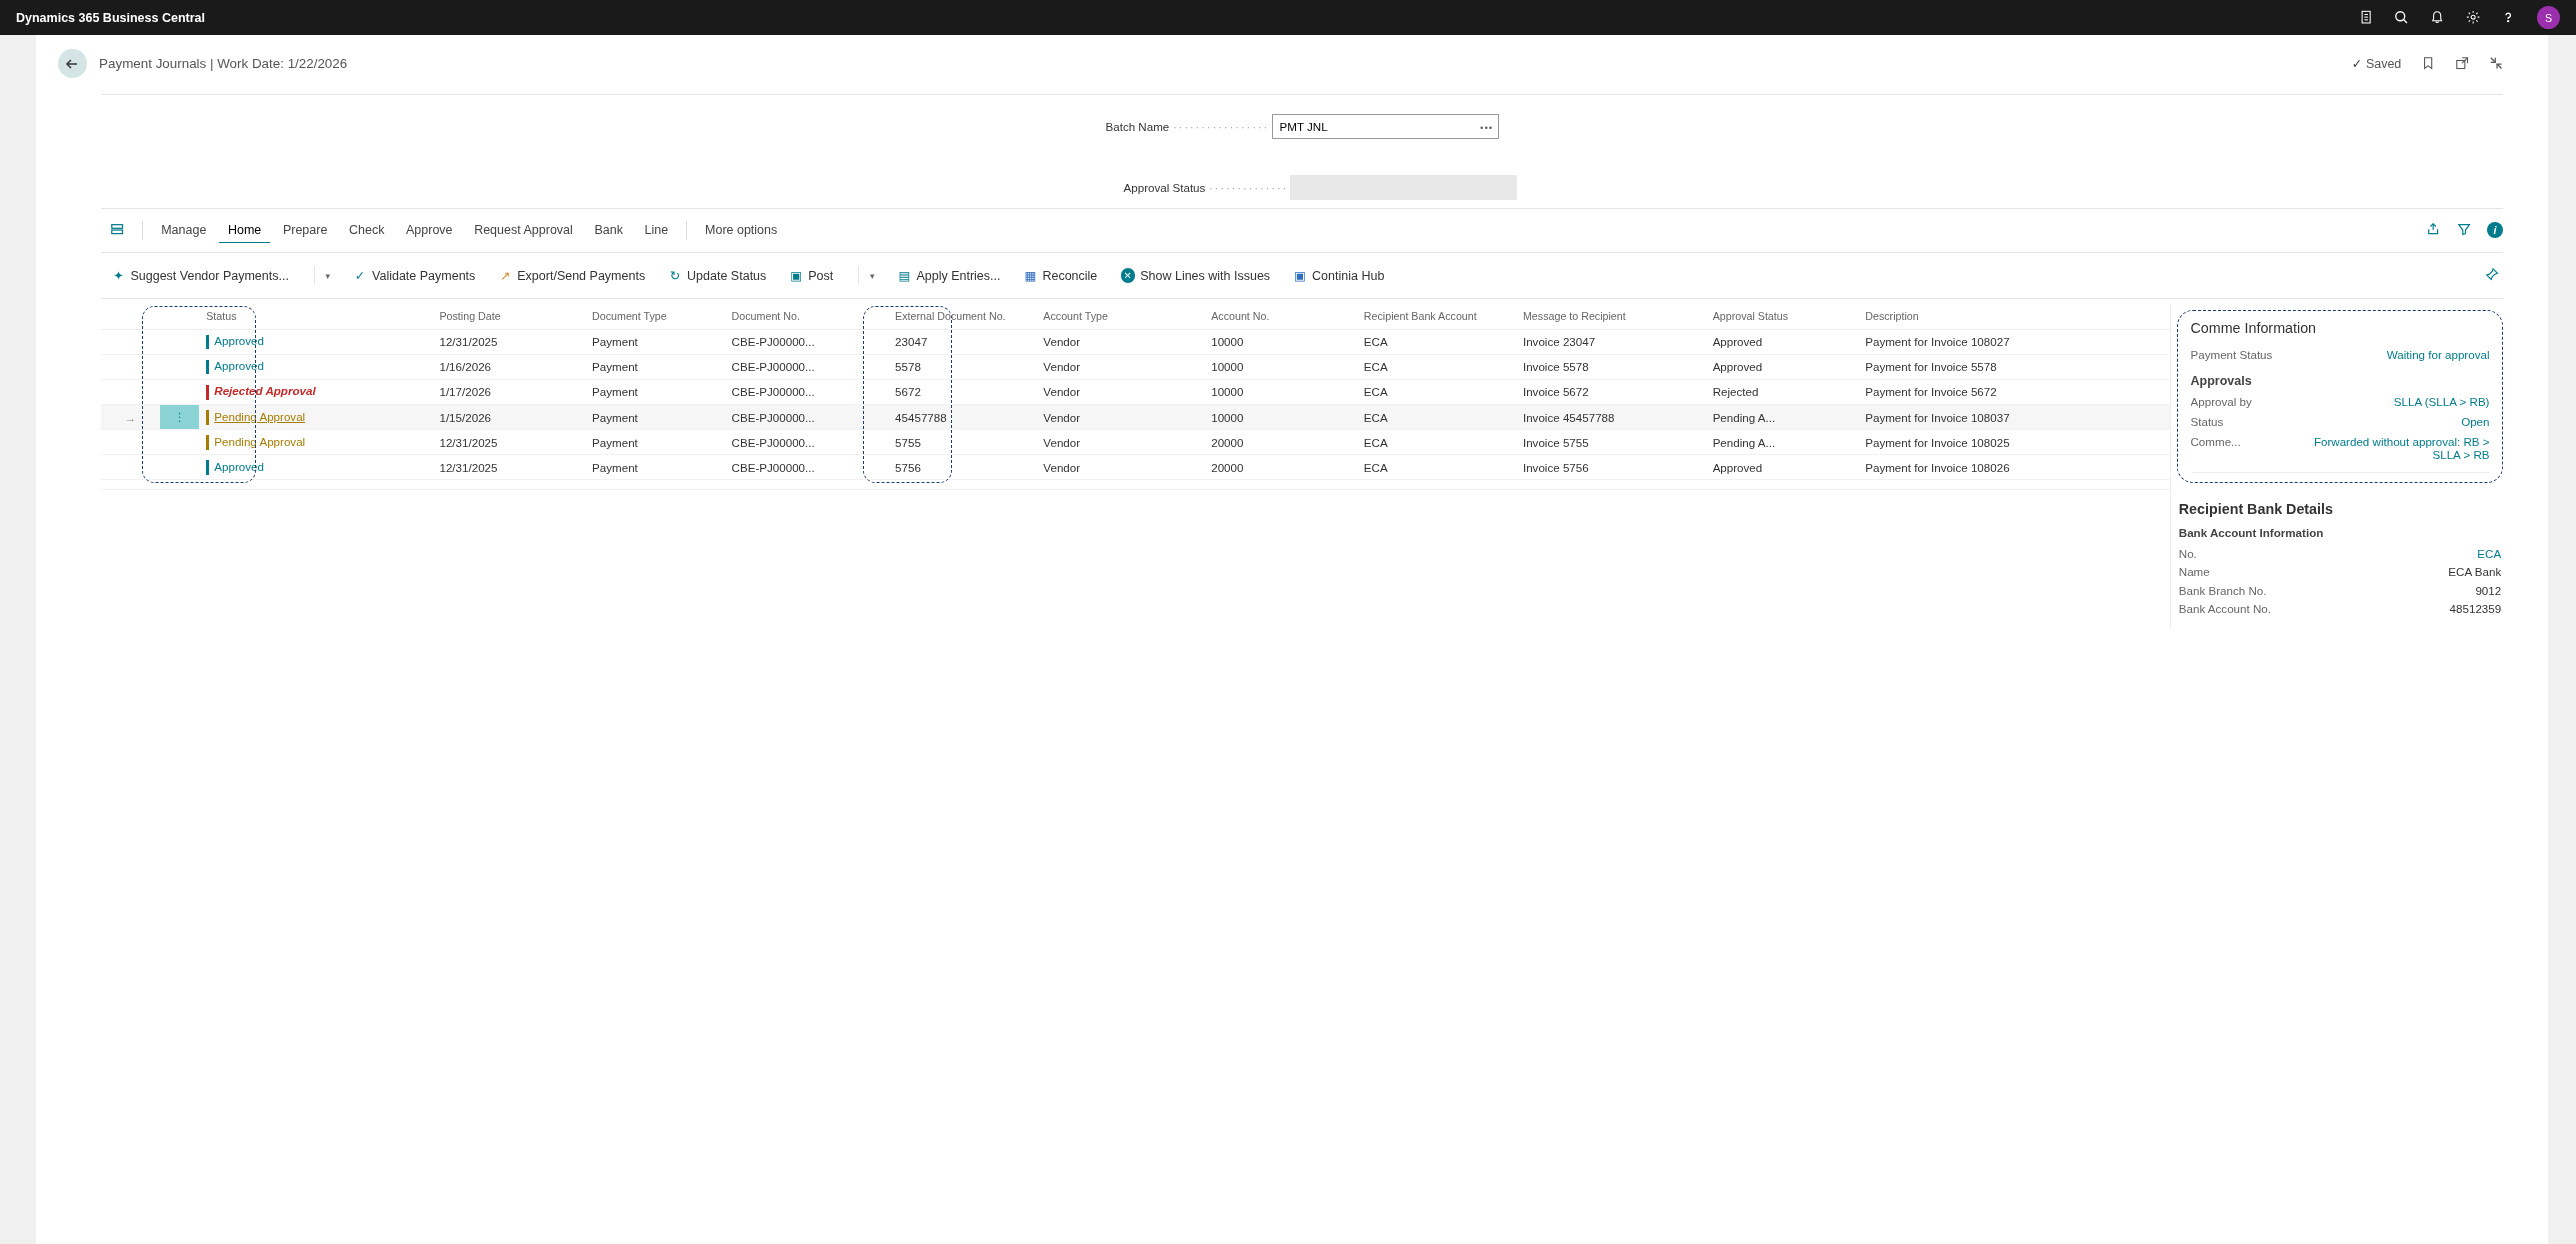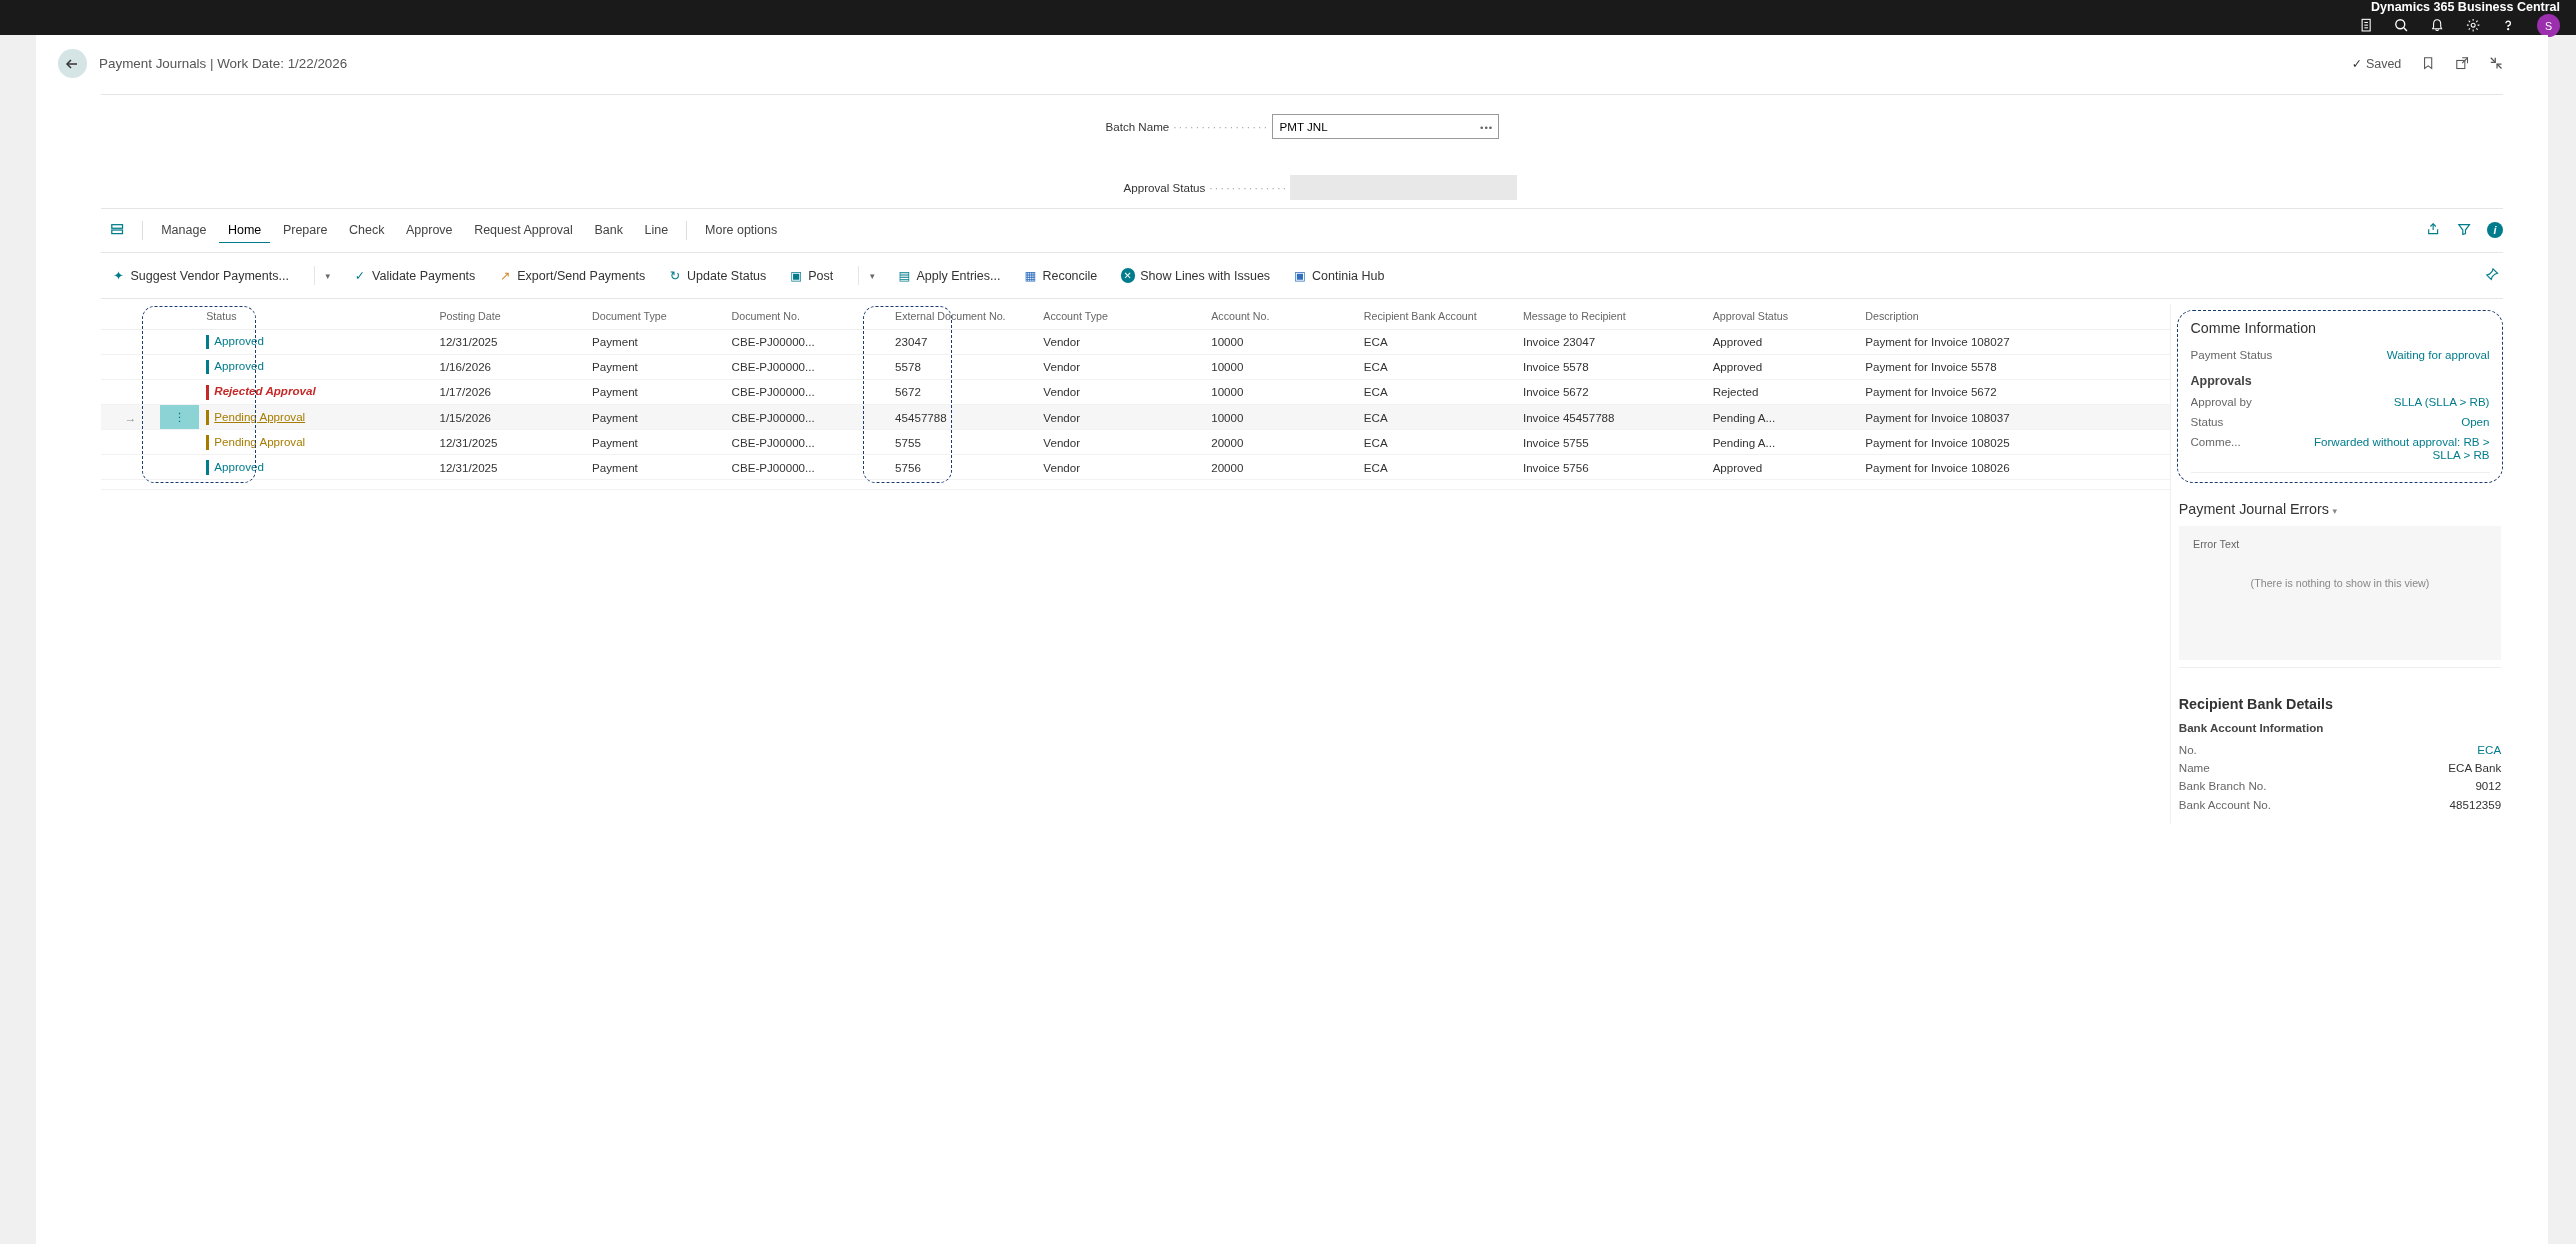--- a/index.html
+++ b/index.html
@@ -1,17 +1,17 @@
 <!DOCTYPE html>
 <html style="font-size:14.3px"><head>
   <meta charset="utf-8">
   <style>
     * { box-sizing: border-box; margin: 0; padding: 0; }
     body { font-family: "Segoe UI", Arial, sans-serif; font-size: 11.6px; color: #333; background: #fff; }
-    .top-bar { background: #1a1a1a; height: 35px; display: flex; align-items: flex-end; padding: 0 16px; color: #fff; flex-direction: column; }
+    .top-bar { background: #1a1a1a; height: 35px; display: flex; align-items: center; padding: 0 16px; color: #fff; }
     .top-bar-title { font-size: 12.5px; font-weight: 600; }
     .top-bar-right { margin-left: auto; display: flex; align-items: center; gap: 21.4px; }
     .top-icon { color: #fff; width: 14.3px; height: 14.3px; cursor: pointer; }
     .avatar { width: 23px; height: 23px; border-radius: 50%; background: #9b2fae; color: #fff; display: flex; align-items: center; justify-content: center; font-size: 10.7px; cursor: pointer; }
 
     .page { background: #f0f0f0; display: flex; justify-content: center; padding: 0 28px; min-height: calc(100vh - 35px); }
     .card { background: #fff; width: 100%; max-width: 2576px; position: relative; padding: 0 45px 36px 65px; margin-left: 8px; }
 
     .breadcrumb-row { display: flex; align-items: center; padding: 14.3px 0 16px 0; gap: 12.5px; border-bottom: 0.9px solid #e5e5e5; }
     .back-circle { width: 28.6px; height: 28.6px; border-radius: 50%; background: #d5e5e6; display: flex; align-items: center; justify-content: center; cursor: pointer; margin-left: -43px; }
@@ -416,28 +416,20 @@
               <span class="k">Status</span>
               <span class="v">Open</span>
             </div>
           <div class="fb-row">
               <span class="k">Comme...</span>
               <span class="v long">Forwarded without approval: RB &gt; SLLA &gt; RB</span>
             </div>
           <div class="fb-sep"></div>
         </div>
 
-        <div class="fb-plain">
-          <div class="fb-title"><span>Payment Journal Errors</span><span class="chev-sm">▾</span></div>
-          <div class="errors-box">
-            <div class="hdr">Error Text</div>
-            <div class="empty">(There is nothing to show in this view)</div>
-          </div>
-          <div class="fb-sep"></div>
-        </div>
 
         <div class="fb-plain">
           <div class="fb-title" style="font-weight:600;">Recipient Bank Details</div>
           <div style="font-size:11.6px;color:#444;font-weight:600;margin:9px 0 5.4px 0;">Bank Account Information</div>
           <div class="bank-row">
               <span class="k">No.</span>
               <span class="v link">ECA</span>
             </div>
           <div class="bank-row">
               <span class="k">Name</span>

